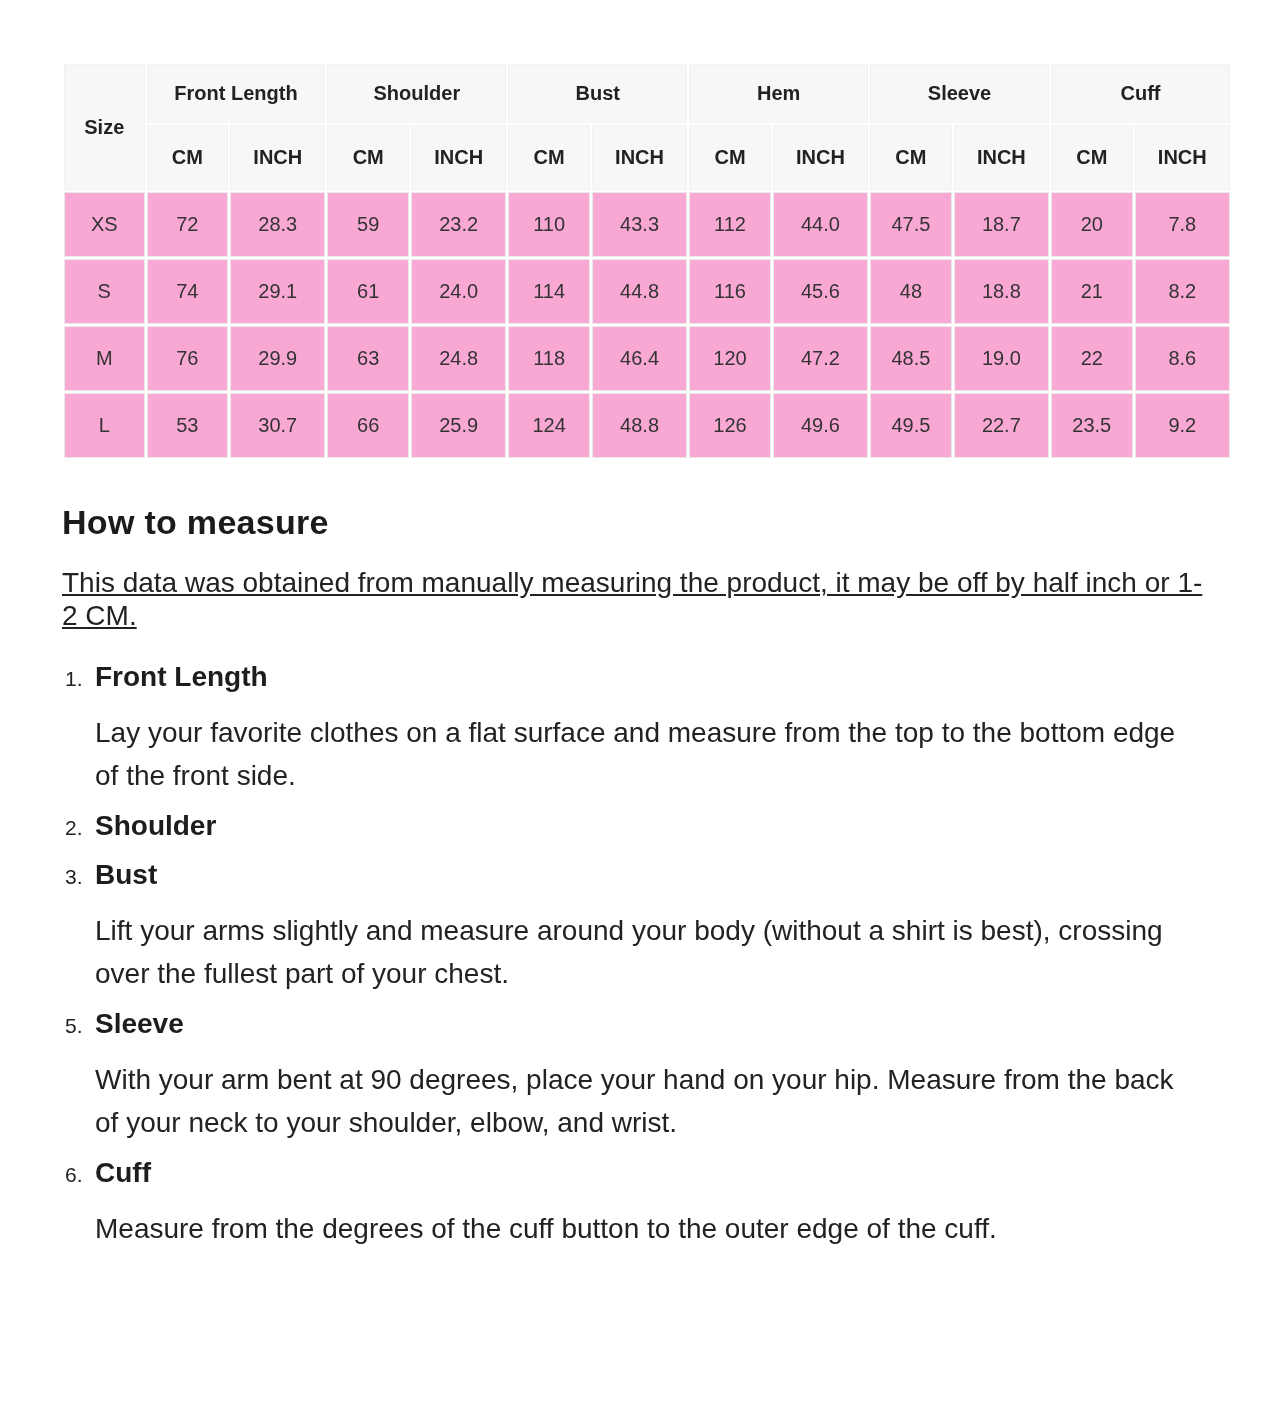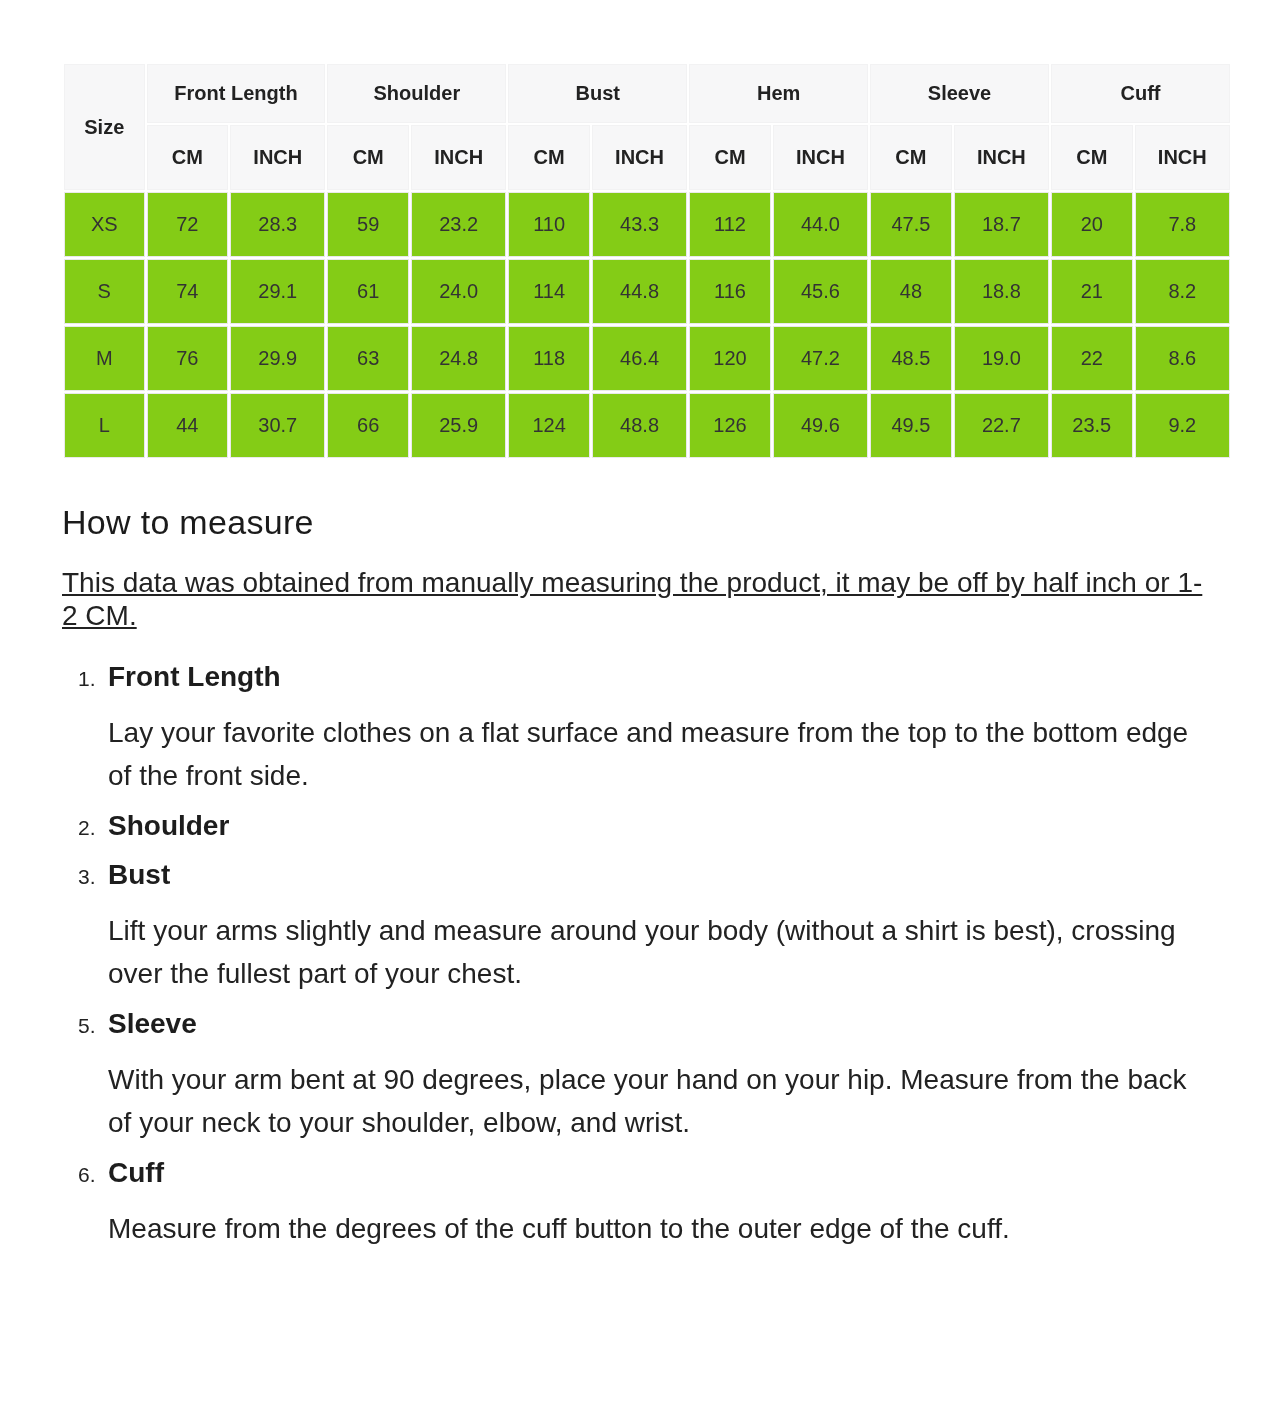--- a/index.html
+++ b/index.html
@@ -28,48 +28,48 @@
     border: 1px solid #f2f2f3;
     font-weight: 700;
     font-size: 20px;
     color: #222;
     text-align: center;
     vertical-align: middle;
   }
   .size-table th.group { padding: 17px 4px; }
   .size-table th.unit  { padding: 20px 4px; }
   .size-table td {
-    background: #84cc16;
+    background: #f9a8d4;
     border: 1px solid #e9e9ea;
     font-size: 20px;
     color: #333;
     text-align: center;
     vertical-align: middle;
     padding: 20px 4px;
     font-weight: 400;
   }
 
   
   h2.section-title {
     font-size: 34px;
     line-height: 40px;
-    font-weight: 400;
+    font-weight: 700;
     color: #1b1b1b;
     margin: 42px 0 4px 0;
     letter-spacing: 0.3px;
   }
   p.intro {
     font-size: 28px;
     line-height: 33px;
     margin: 24px 0 28px 0;
     max-width: 1150px;
     color: #222;
     text-decoration: underline;
   }
-  .measure-list { margin: 16px; padding: 0 0 0 30px; }
+  .measure-list { margin: 3px; padding: 0 0 0 30px; }
   .list-item { margin: 0 0 12px 0; }
   .term-row { line-height: 33px; }
   .item-number {
     display: inline-block;
     width: 30px;
     margin-left: -30px;
     font-size: 21px;
     font-weight: 400;
     color: #222;
   }
@@ -174,21 +174,21 @@
         <td>46.4</td>
         <td>120</td>
         <td>47.2</td>
         <td>48.5</td>
         <td>19.0</td>
         <td>22</td>
         <td>8.6</td>
       </tr>
       <tr>
         <td>L</td>
-        <td>44</td>
+        <td>53</td>
         <td>30.7</td>
         <td>66</td>
         <td>25.9</td>
         <td>124</td>
         <td>48.8</td>
         <td>126</td>
         <td>49.6</td>
         <td>49.5</td>
         <td>22.7</td>
         <td>23.5</td>

